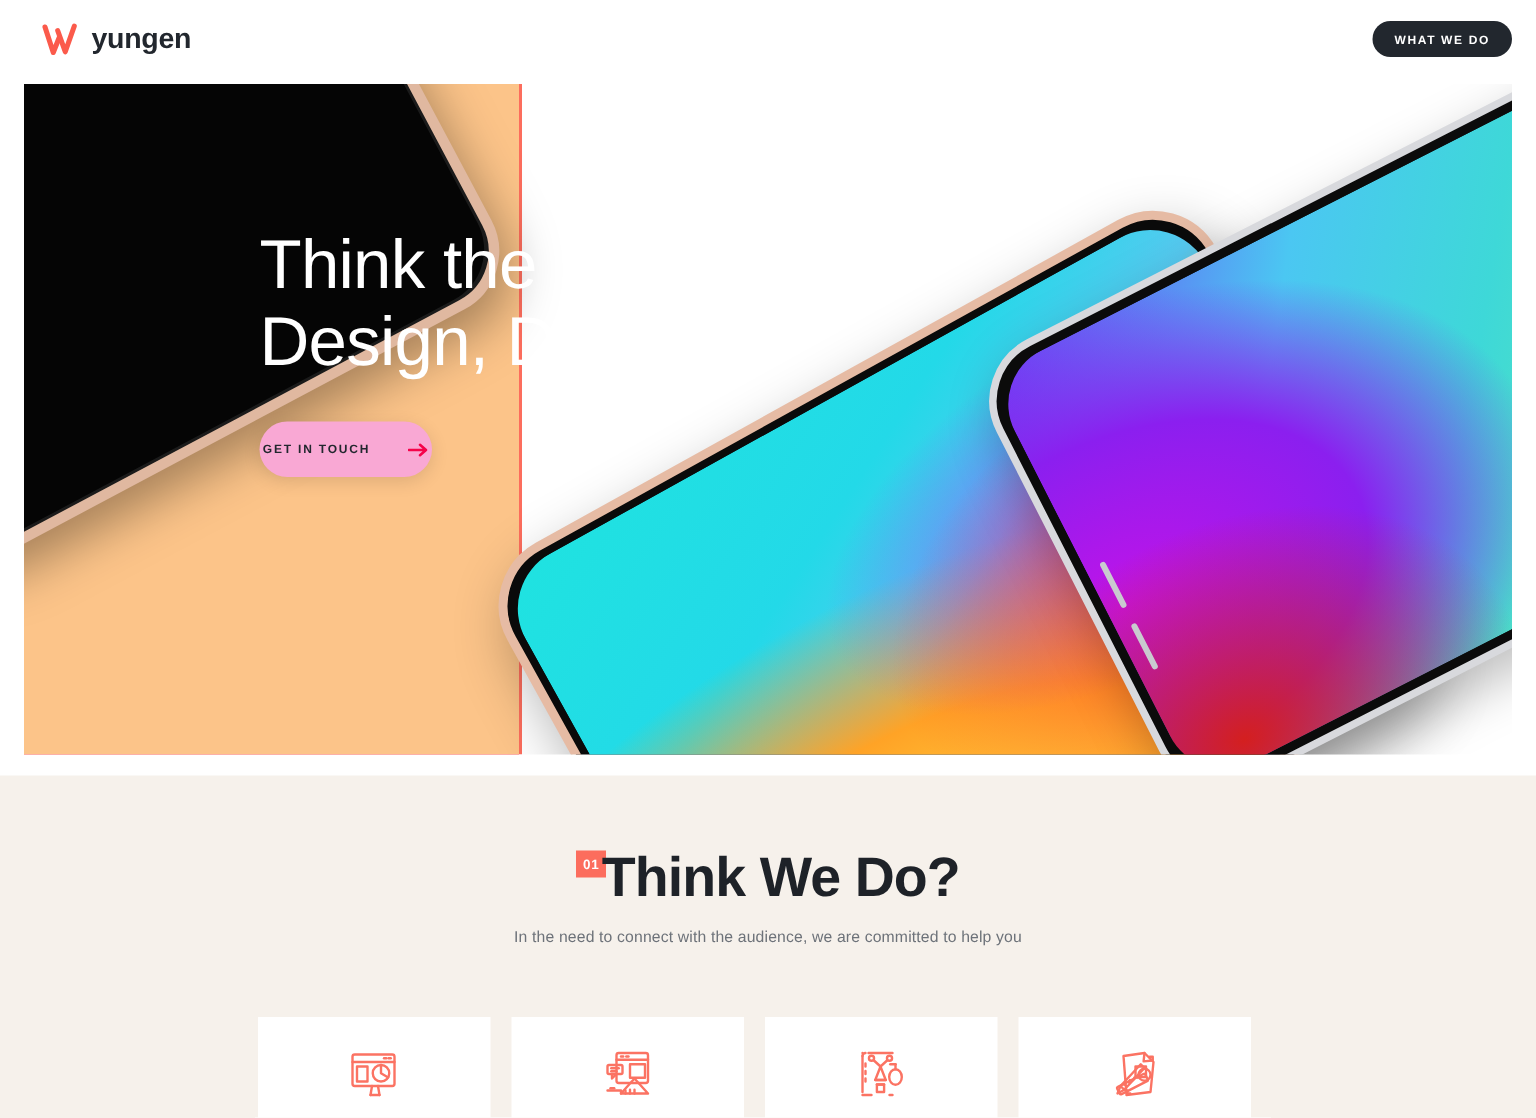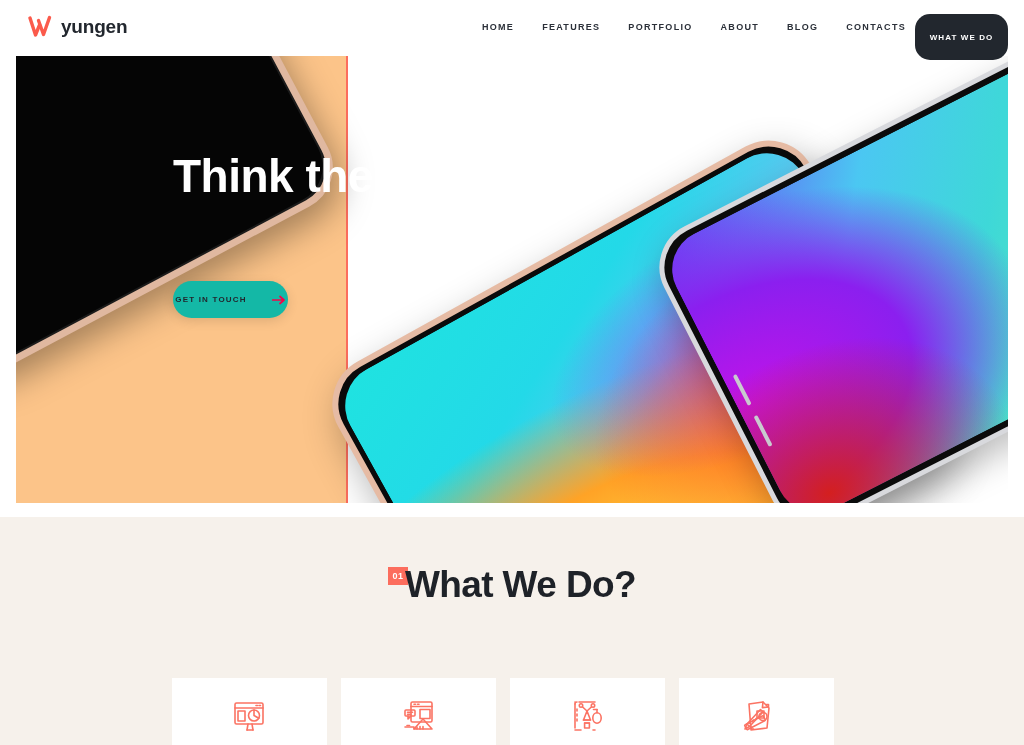--- a/index.html
+++ b/index.html
@@ -36,21 +36,21 @@
   .nav-item {
     font-size:9px; font-weight:bold; color:#2B3039;
     letter-spacing:1.3px; text-transform:uppercase;
     padding:0 14px; cursor:pointer; white-space:nowrap;
     text-decoration:none;
   }
   .nav-item:first-child { padding-left:0; }
 
   .cta-pill {
     position:absolute; right:16px; top:14px;
-    width:93px; height:46px;
+    width:93px; height:24px;
     background:#22272E; border-radius:15px;
     display:flex; align-items:center; justify-content:center;
     cursor:pointer; border:none;
   }
   .cta-pill span {
     font-size:8px; font-weight:bold; color:#ffffff;
     letter-spacing:1.1px; text-transform:uppercase;
   }
 
   
@@ -123,32 +123,32 @@
       radial-gradient(ellipse 85% 95% at 2% 58%, #C213E8 0%, #8B1FEF 38%, rgba(139,31,239,0) 66%),
       linear-gradient(126deg, #6F3BF5 0%, #4BC7F2 30%, #3ED8D8 52%, #5AE8B4 74%, #7DF0A3 100%);
   }
   .phone-right .side-btn {
     position:absolute; background:#c9cacf; border-radius:2px;
   }
 
   
   .hero-copy { position:absolute; left:157px; top:95px; width:420px; z-index:12; }
   .hero-title {
-    font-size:46px; font-weight:bold; color:#ffffff;
+    font-size:46px; font-weight:normal; color:#ffffff;
     line-height:51px; letter-spacing:-0.5px;
   }
   .hero-sub {
     margin-top:16px;
     font-size:11.5px; color:#FFE9EC; line-height:18px;
     letter-spacing:.15px; max-width:300px;
   }
   .touch-btn {
     margin-top:28px;
     width:115px; height:37px;
-    background:#14b8a6; border-radius:19px; border:none;
+    background:#f9a8d4; border-radius:19px; border:none;
     display:flex; align-items:center; justify-content:center;
     gap:25px; cursor:pointer;
     box-shadow:0 3px 12px rgba(0,0,0,.12);
   }
   .touch-btn span {
     font-size:8px; font-weight:bold; color:#22272E;
     letter-spacing:1.2px; text-transform:uppercase;
   }
   .arrow-ico { width:14px; height:10px; display:block; }
 
@@ -205,28 +205,20 @@
 <div class="header">
 
   <div class="logo-wrap">
     <svg class="logo-mark" viewBox="0 0 26 26">
       <path d="M2 4 L7.5 21 L11.5 11" stroke="#FB5A4B" stroke-width="3.4" fill="none" stroke-linecap="round" stroke-linejoin="round"></path>
       <path d="M10.5 6.5 L15.5 20.5 L21.5 3.5" stroke="#FB5A4B" stroke-width="3.4" fill="none" stroke-linecap="round" stroke-linejoin="round"></path>
     </svg>
     <div class="logo-text">yungen</div>
   </div>
 
-  <nav class="nav">
-    <a class="nav-item">HOME</a>
-    <a class="nav-item">FEATURES</a>
-    <a class="nav-item">PORTFOLIO</a>
-    <a class="nav-item">ABOUT</a>
-    <a class="nav-item">BLOG</a>
-    <a class="nav-item">CONTACTS</a>
-  </nav>
 
   <button class="cta-pill" style="background: rgb(34, 39, 46);">
     <span>WHAT WE DO</span>
   </button>
 </div>
 
 <section class="hero">
 
   <div class="band band-red" style="background: rgb(245, 3, 74);"></div>
   <div class="band band-coral" style="background: rgb(252, 109, 93);"></div>
@@ -240,42 +232,42 @@
 
   <div class="phone-right">
     <div class="screen"></div>
     <div class="side-btn" style="left:16px; top:150px; width:4px; height:34px;"></div>
     <div class="side-btn" style="left:16px; top:196px; width:4px; height:34px;"></div>
   </div>
 
   <div class="hero-copy">
     <h1 class="hero-title">
       <span>Think the</span><br>
-      <br>
+      <span>Design, Design</span><br>
     </h1>
     <button class="touch-btn">
       <span>GET IN TOUCH</span>
       <svg class="arrow-ico" viewBox="0 0 14 10">
         <path d="M0.5 5 H11.5 M8 1.5 L12 5 L8 8.5" stroke="#F5034A" stroke-width="1.7" fill="none" stroke-linecap="round" stroke-linejoin="round"></path>
       </svg>
     </button>
   </div>
 </section>
 
 <section class="section" style="background: rgb(246, 241, 235);">
 
   <div class="sec-head">
     <div class="title-row">
       <div class="badge" style="background: rgb(252, 109, 93);">
         <span>01</span>
       </div>
-      <h2 class="sec-title">What We Do?</h2>
+      <h2 class="sec-title">Think We Do?</h2>
     </div>
     <p class="sec-sub">
-      <br>
+      <span>In the need to connect with the audience, we are committed to help you</span><br>
     </p>
   </div>
 
   <div class="cards">
 
     <div class="card">
       <svg width="40" height="40" viewBox="0 0 40 40">
         <g fill="none" stroke="#FB7363" stroke-width="1.6" stroke-linejoin="round" stroke-linecap="round">
           <rect x="5" y="6" width="28" height="21" rx="1.5"></rect>
           <line x1="5" y1="11" x2="33" y2="11"></line>

